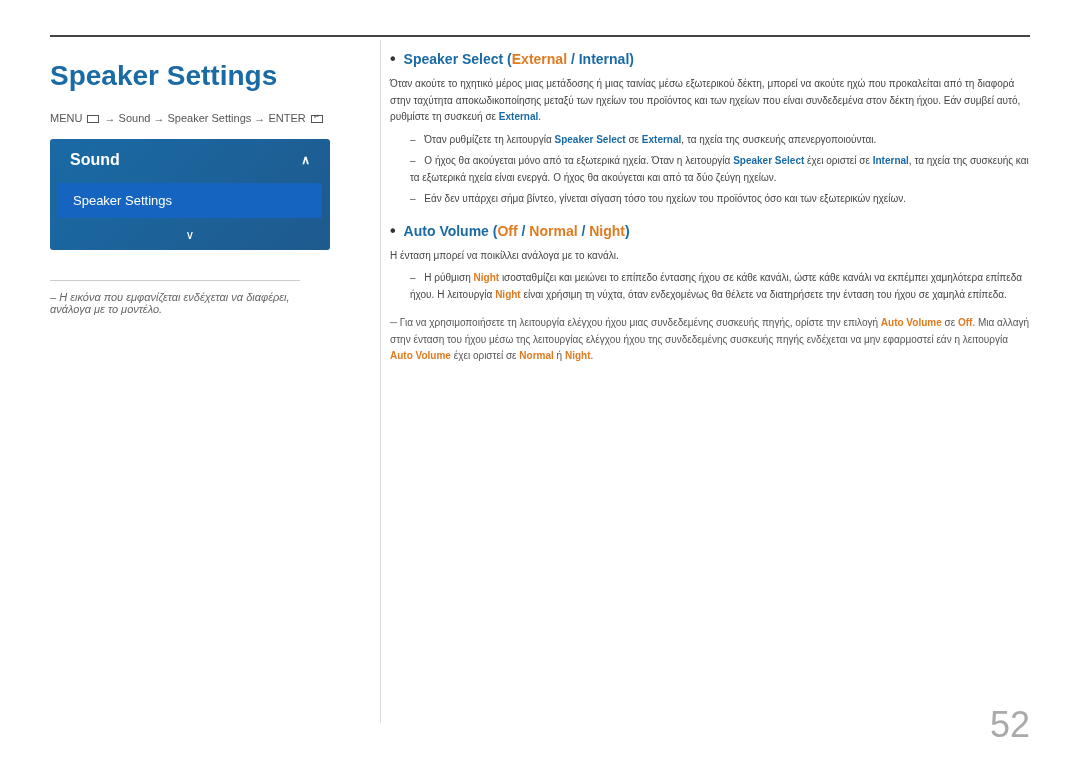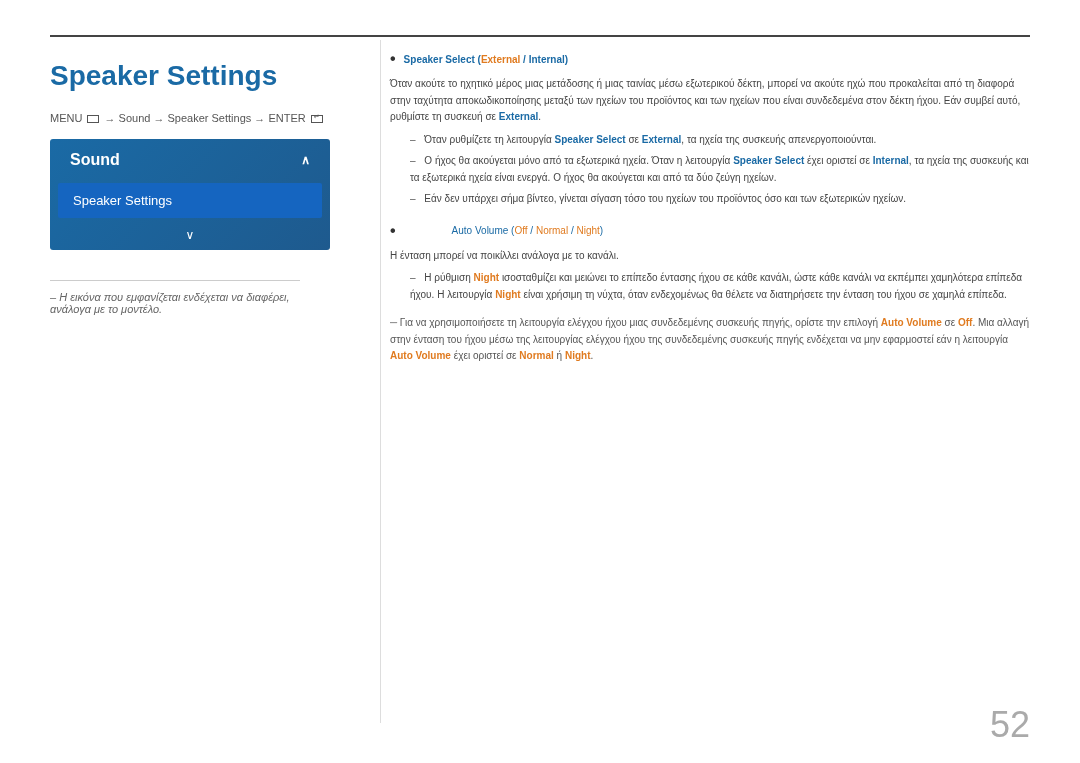--- a/index.html
+++ b/index.html
@@ -107,21 +107,21 @@
     .right-panel-divider {
       position: absolute;
       left: 380px;
       top: 40px;
       bottom: 40px;
       width: 1px;
       background: #ddd;
     }
 
     .section-title {
-      font-size: 10px;
+      font-size: 14px;
       font-weight: bold;
       color: #1a6aa5;
       margin-bottom: 8px;
       text-align: center;
     }
 
     .body-text {
       font-size: 10px;
       color: #444;
       line-height: 1.65;
@@ -236,21 +236,21 @@
         <span class="blue">Internal</span>, τα ηχεία της συσκευής και τα εξωτερικά ηχεία είναι ενεργά. Ο ήχος θα ακούγεται και από τα δύο
         ζεύγη ηχείων.
       </div>
       <div class="body-text sub-item">
         Εάν δεν υπάρχει σήμα βίντεο, γίνεται σίγαση τόσο του ηχείων του προϊόντος όσο και των εξωτερικών ηχείων.
       </div>
     </div>
 
     <div class="bullet-section">
       <div class="section-title">
-        <span style="color:#1a6aa5;font-weight:normal;margin-left:48px;">Auto Volume (<span style="color:#e07b20;">Off</span> / <span style="color:#e07b20;">Normal</span> / <span style="color:#e07b20;">Night</span>)</span>
+        <span style="color:#1a6aa5;font-weight:bold;">Auto Volume (<span style="color:#e07b20;">Off</span> / <span style="color:#e07b20;">Normal</span> / <span style="color:#e07b20;">Night</span>)</span>
       </div>
       <div class="body-text">
         Η ένταση μπορεί να ποικίλλει ανάλογα με το κανάλι.
       </div>
       <div class="body-text sub-item">
         Η ρύθμιση <span class="orange">Night</span> ισοσταθμίζει και μειώνει το επίπεδο έντασης ήχου σε κάθε κανάλι, ώστε κάθε κανάλι να
         εκπέμπει χαμηλότερα επίπεδα ήχου. Η λειτουργία <span class="orange">Night</span> είναι χρήσιμη τη νύχτα, όταν ενδεχομένως θα
         θέλετε να διατηρήσετε την ένταση του ήχου σε χαμηλά επίπεδα.
       </div>
       <div class="body-text" style="padding-left:0; margin-top:12px; color:#555;">

